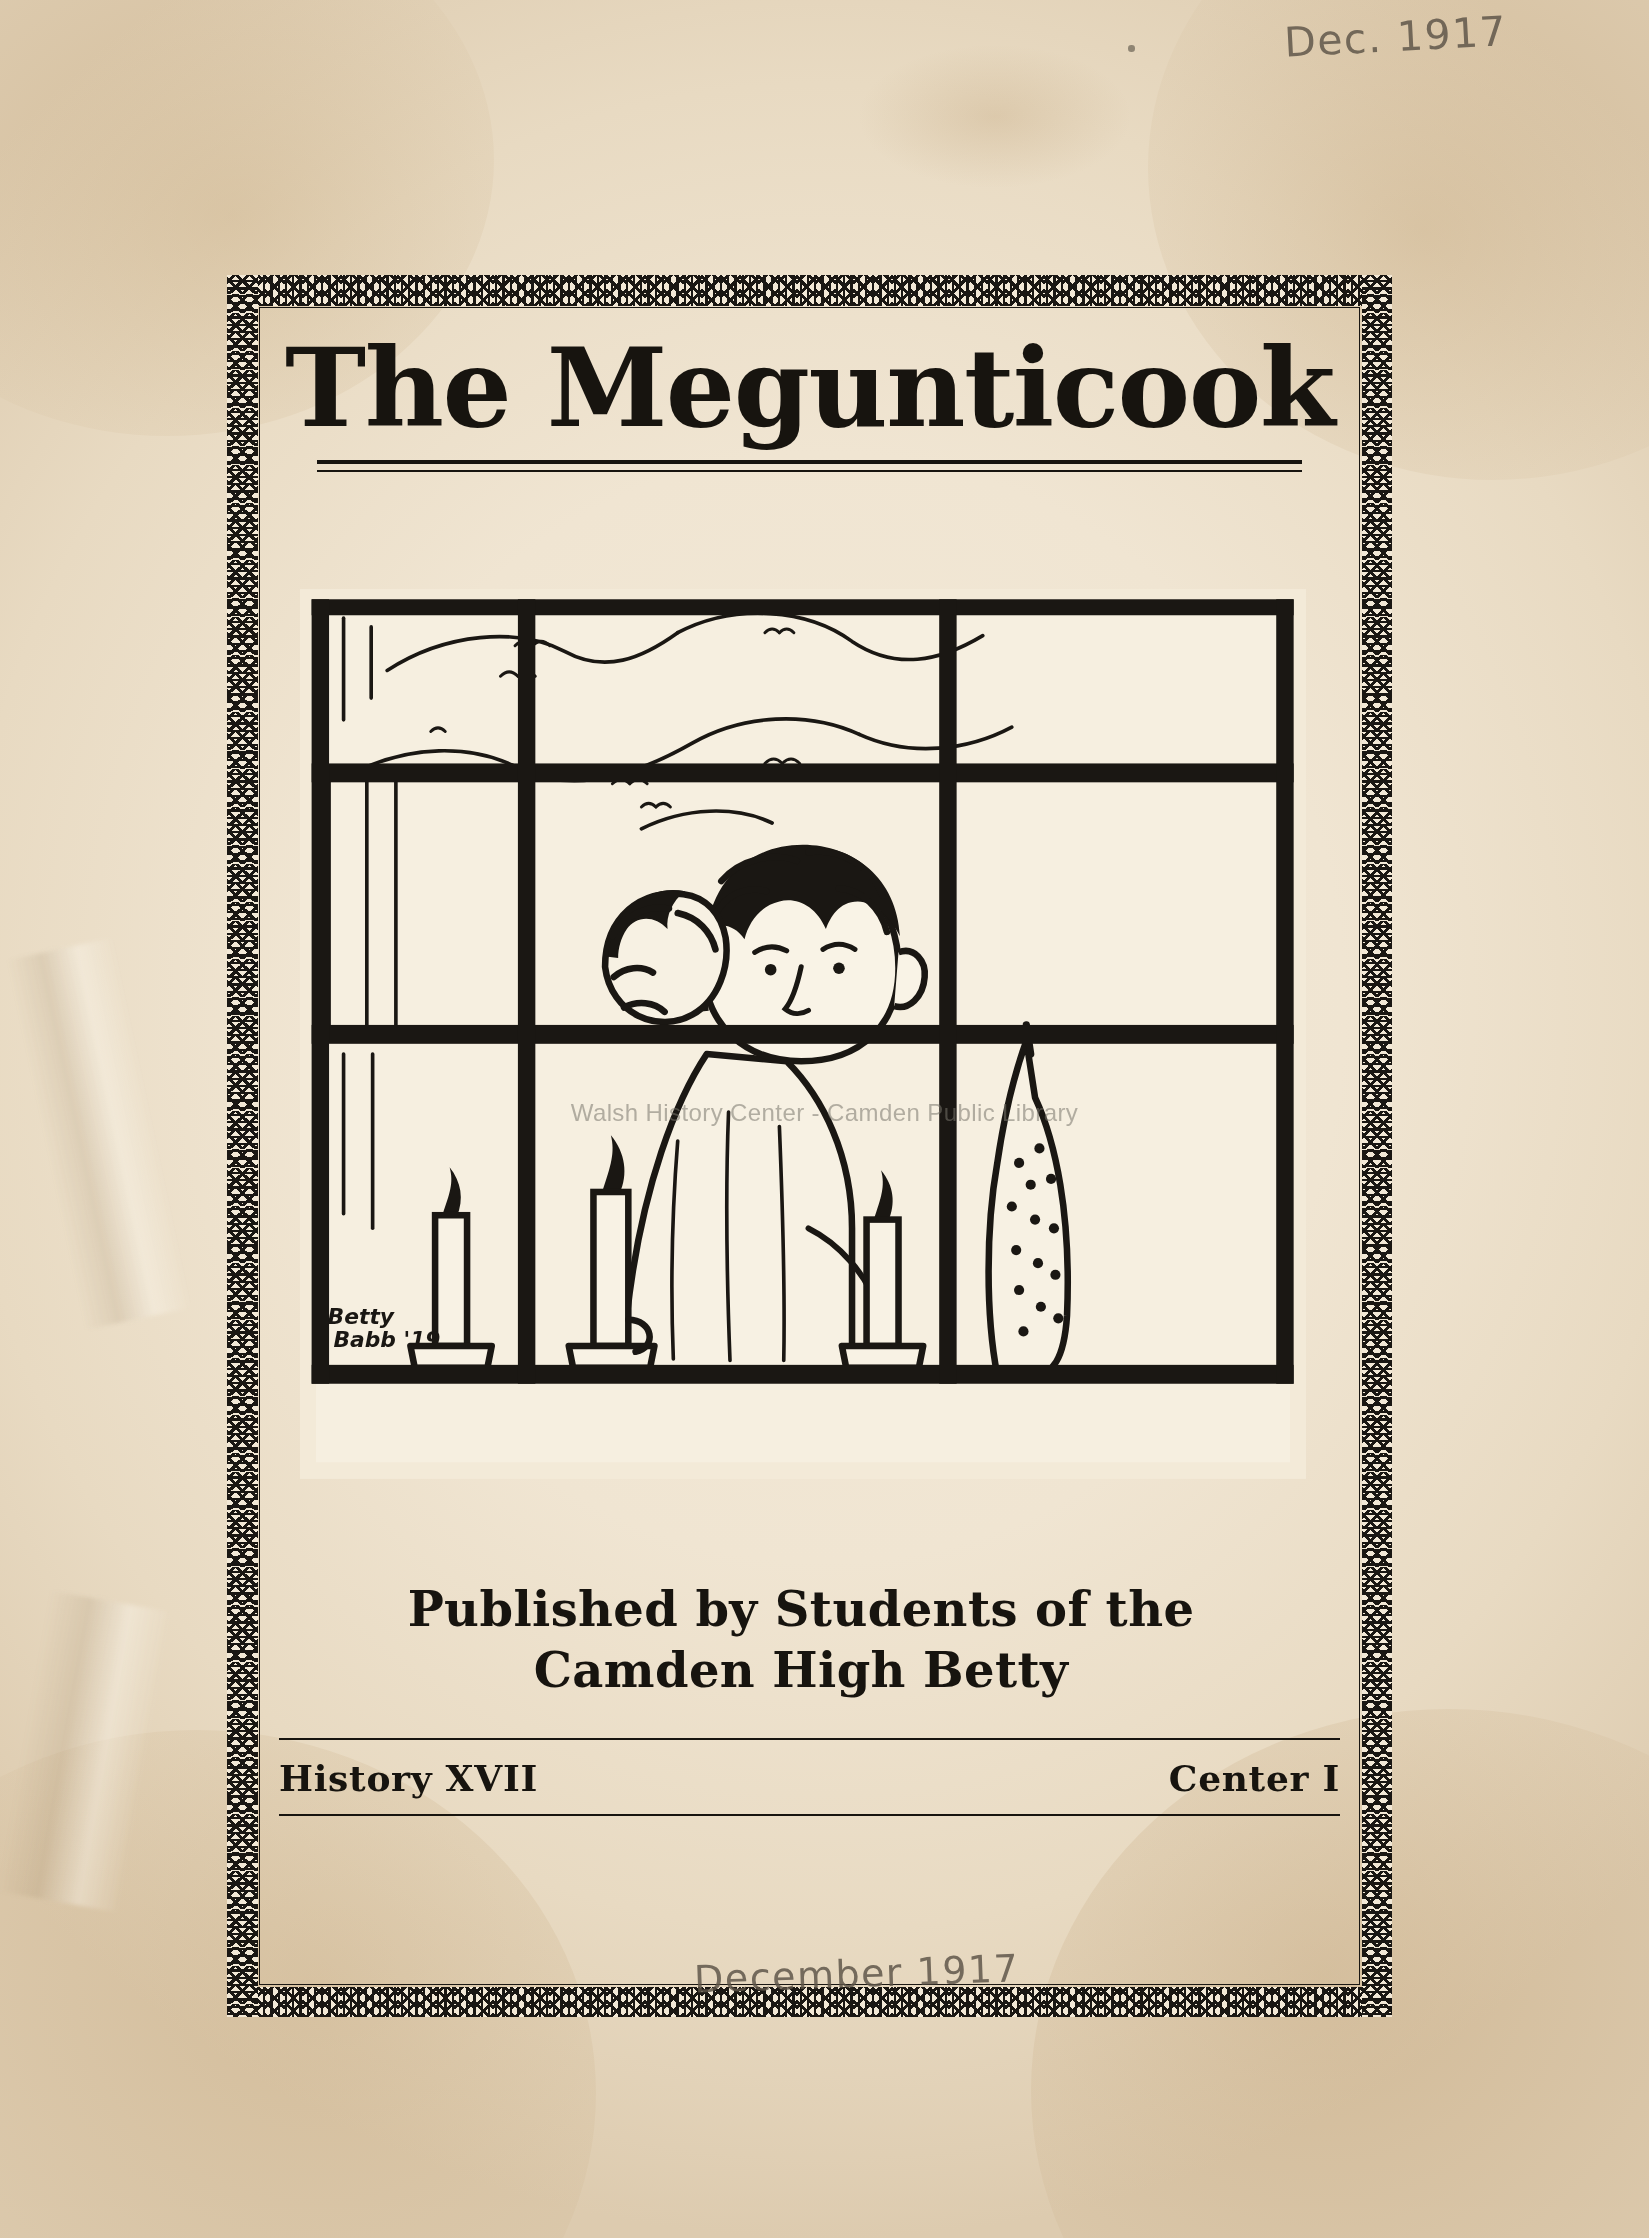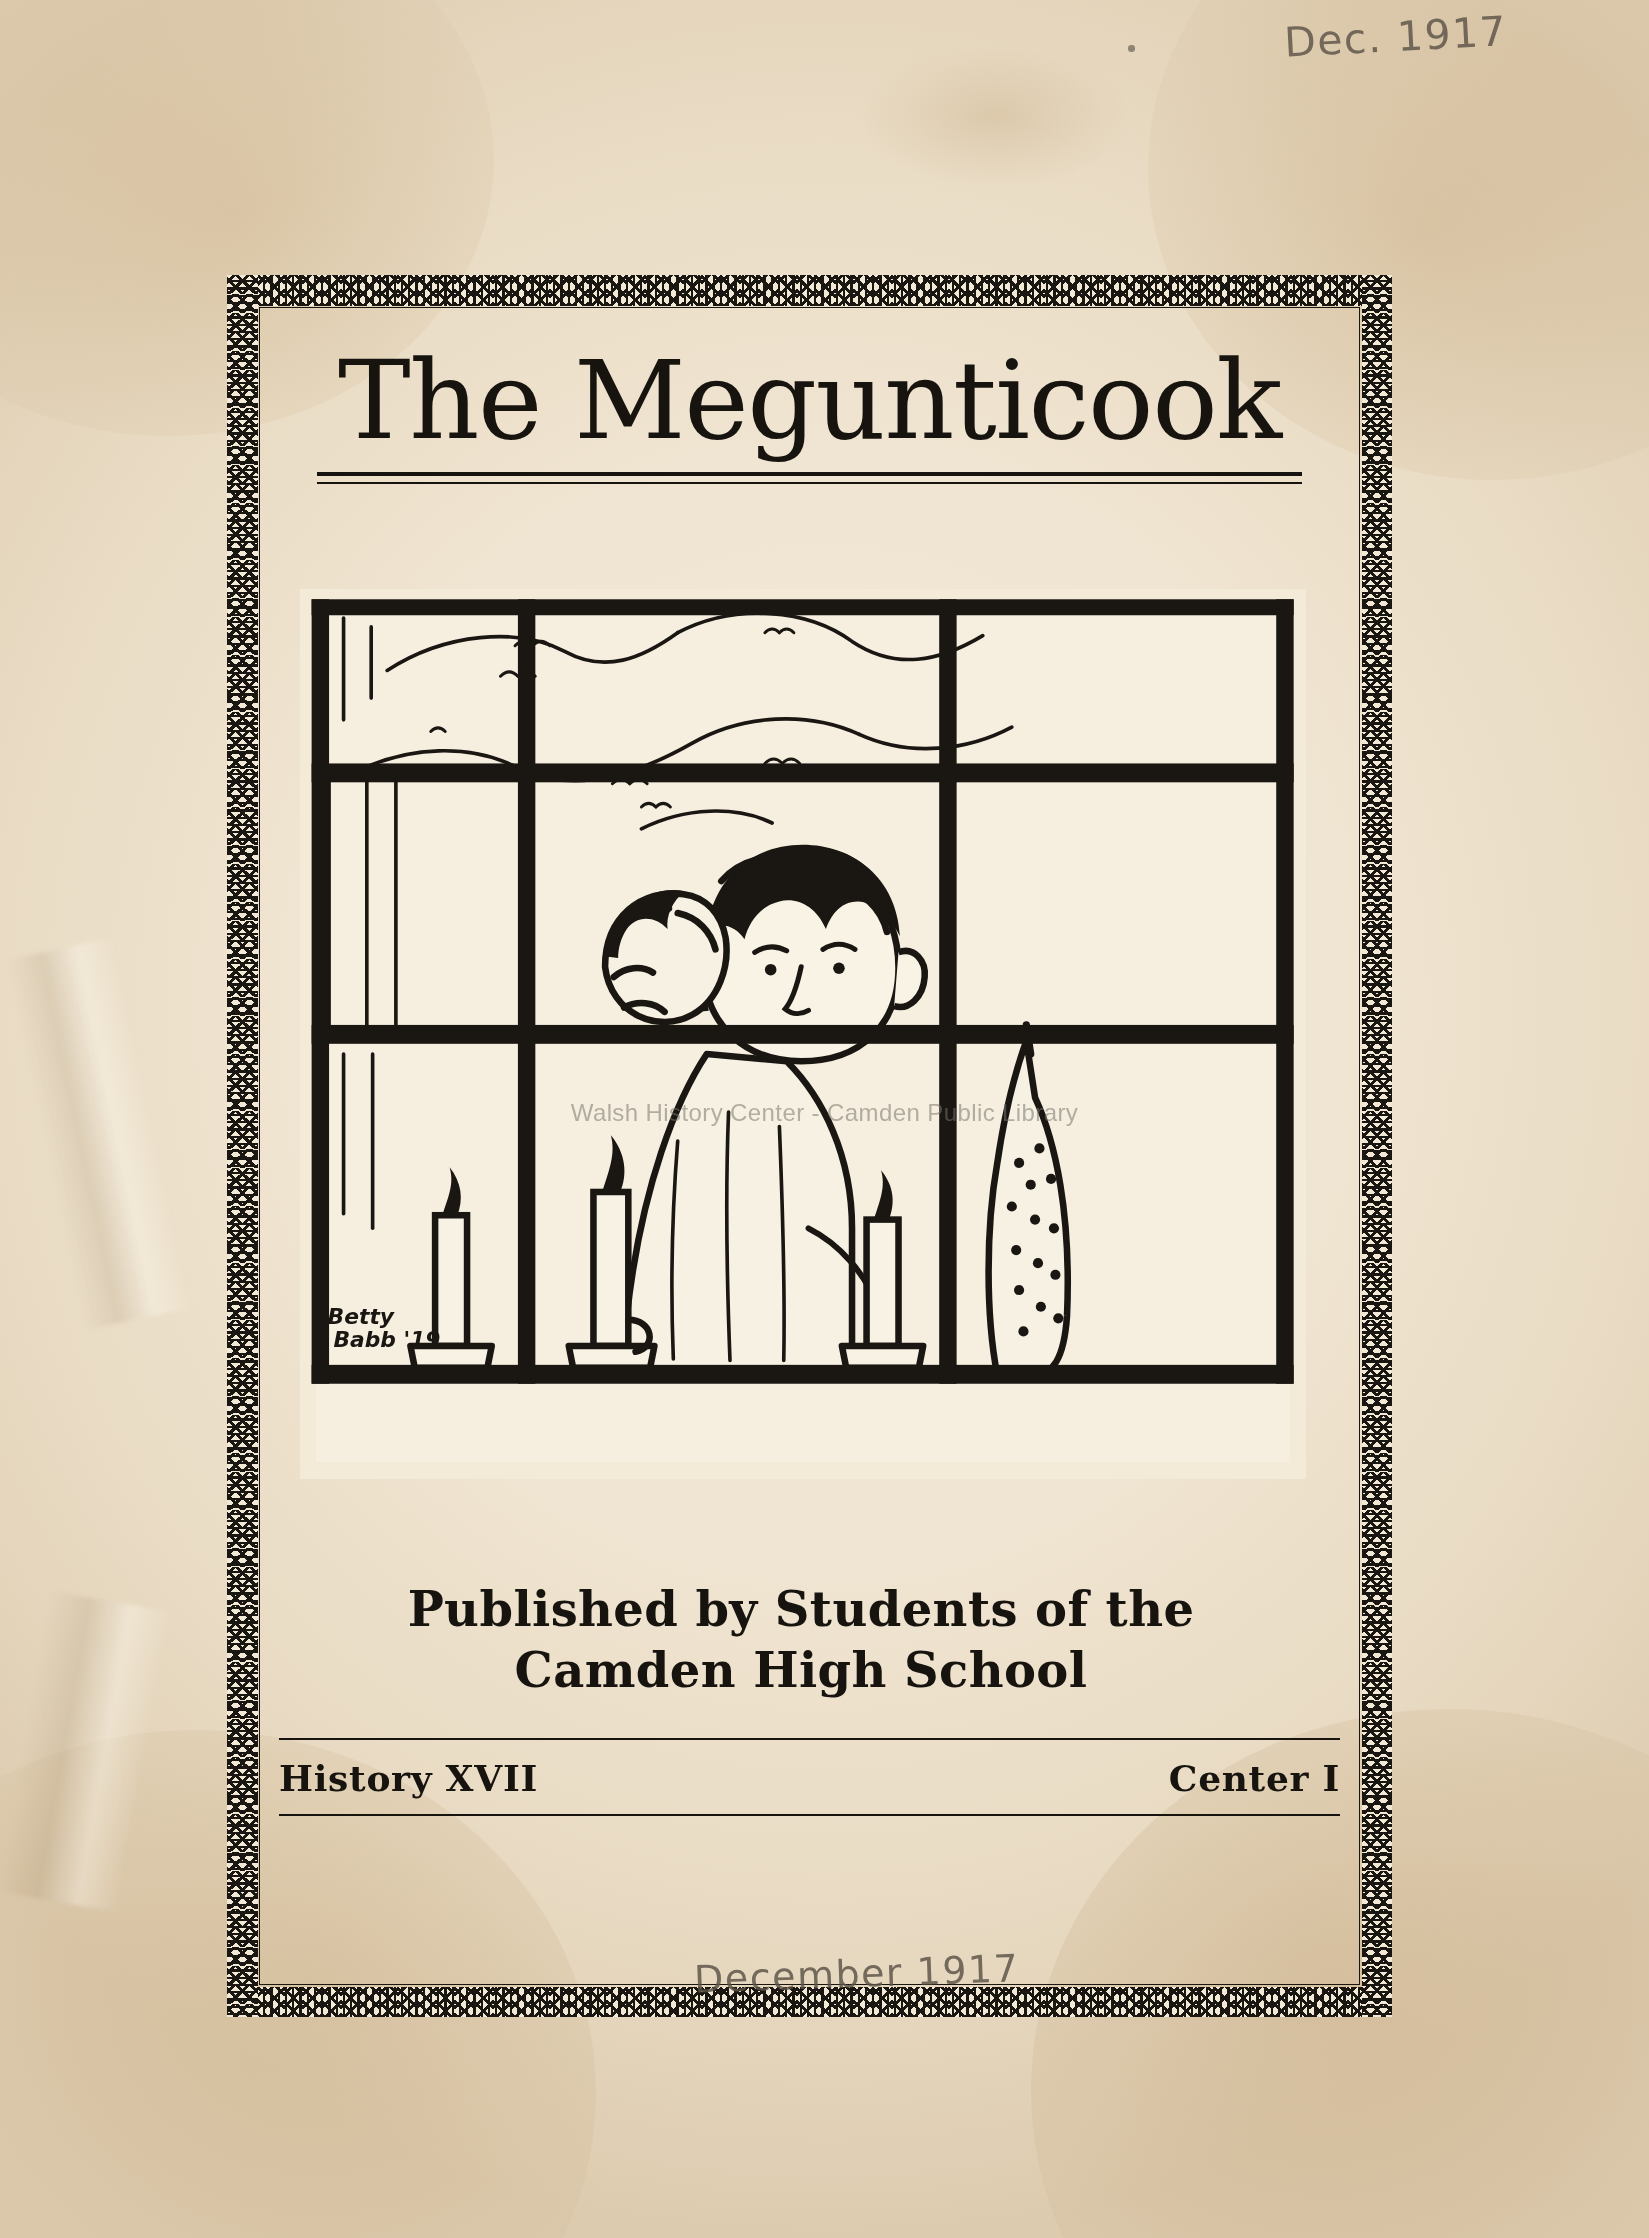--- a/index.html
+++ b/index.html
@@ -134,22 +134,21 @@
     left: 44px; right: 44px;
     top: 58px;
     text-align: center;
   }
   #magazine-title {
     font-family: "DejaVu Serif", serif;
     font-size: 109px;
     line-height: 1.02;
     color: #17140f;
     letter-spacing: -1.5px;
-    font-weight: 400;
-    margin-top: 12px;
+    font-weight: 700;
   }
   #title-rules {
     margin: 16px auto 0;
     width: 985px;
   }
   #title-rules .r1 { height: 3.6px; background: #17140f; }
   #title-rules .r2 { height: 2.2px; background: #17140f; margin-top: 6.5px; }
 
   
   #illustration {
@@ -379,21 +378,21 @@
 
         <g fill="#1a1713" font-family="DejaVu Sans" font-size="30" font-weight="bold">
           <text x="38" y="1012">Betty</text>
           <text x="46" y="1044">Babb '19</text>
         </g>
       </svg>
     </div>
 
     <div id="imprint">
       <div>Published by Students of the</div>
-      <div>Camden High School</div>
+      <div>Camden High Betty</div>
     </div>
 
     <div id="issue-rule"></div>
     <div id="issue-line">
       <span>History XVII</span>
       <span>Center I</span>
     </div>
     <div id="issue-rule-2"></div>
   </div>
 

